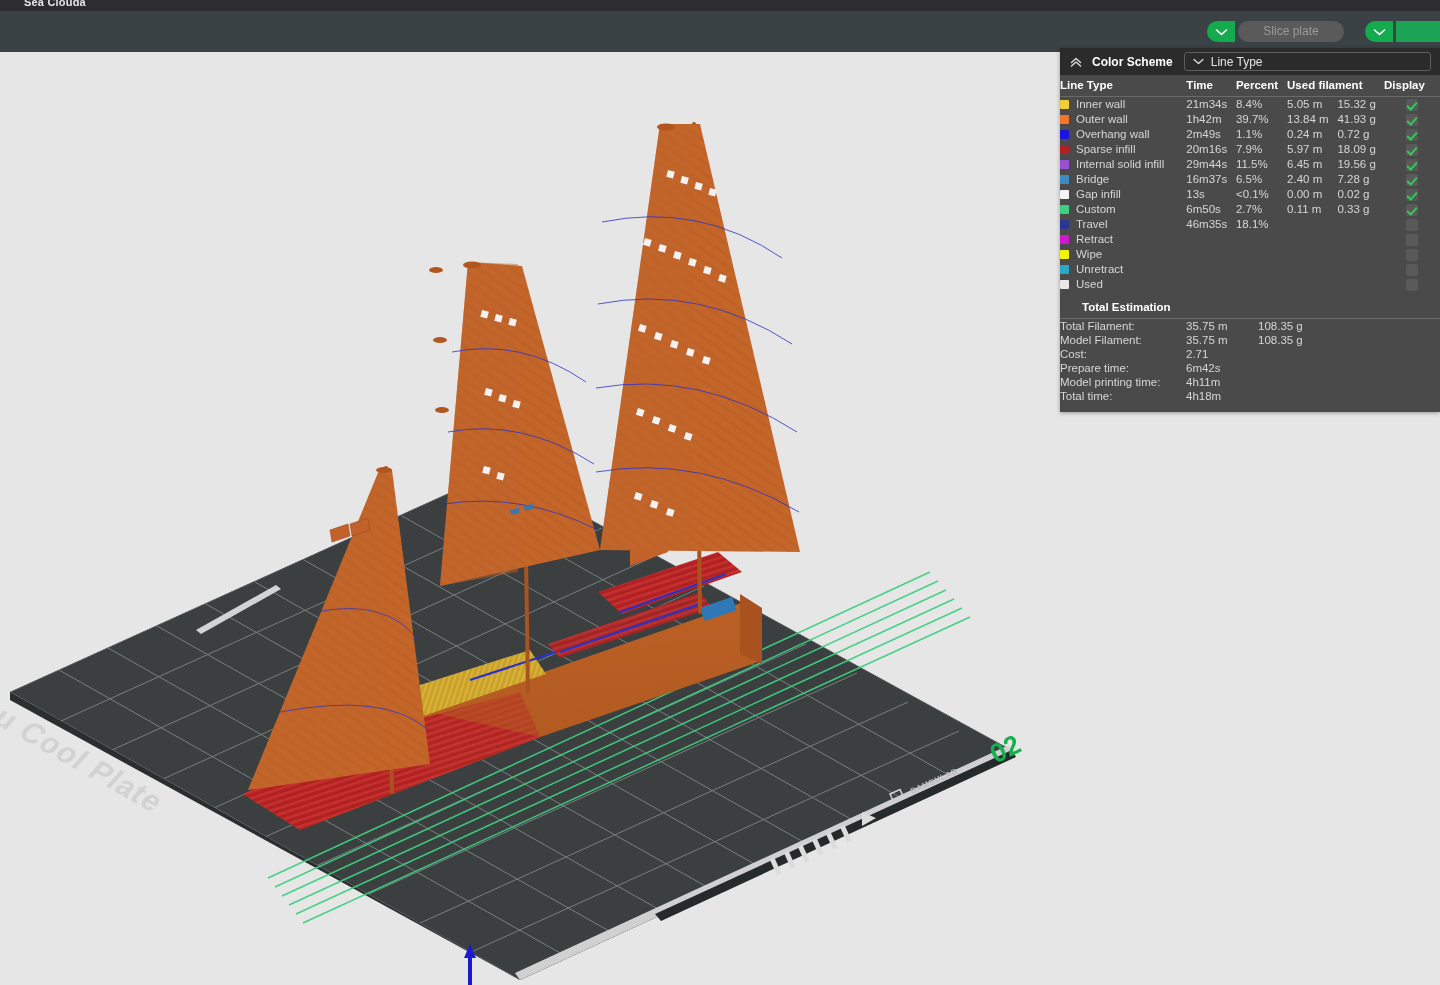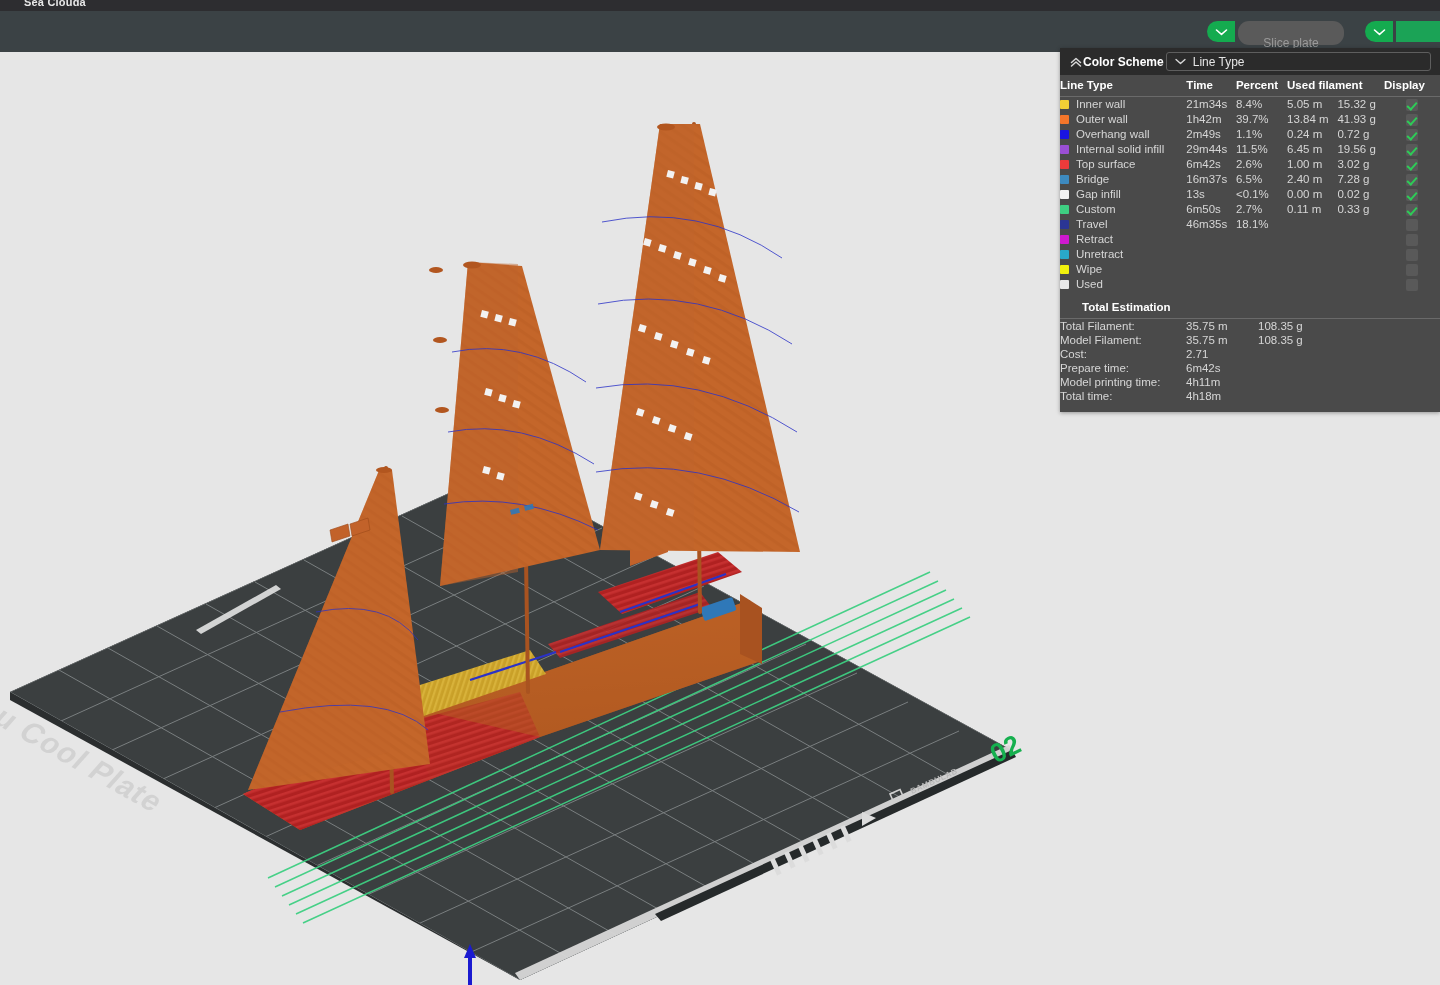--- a/index.html
+++ b/index.html
@@ -34,21 +34,21 @@
     display: flex; align-items: stretch; height: 21px;
   }
   .chev-btn {
     width: 28px; background: #14ab4f; border: none;
     border-radius: 11px 0 0 11px;
     display: flex; align-items: center; justify-content: center;
     cursor: pointer;
   }
   .chev-btn svg { display: block; }
   .slice-plate-btn {
-    min-width: 106px; padding: 12px 14px;
+    min-width: 106px; padding: 0 14px;
     background: #5a5a5a; color: #9a9a9a;
     border: none; border-radius: 11px;
     margin-left: 3px;
     font-family: "Liberation Sans", sans-serif;
     font-size: 12px; line-height: 21px; text-align: center;
     cursor: default; white-space: nowrap;
   }
   .export-group {
     position: absolute; right: 0; top: 10px;
     display: flex; align-items: stretch; height: 21px;
@@ -74,21 +74,21 @@
 
   
   .legend-panel {
     position: absolute; right: 0; top: 48px; width: 380px;
     background: #4a4a4a;
     color: #e2e2e2;
     font-size: 11.5px;
     box-shadow: 0 1px 4px rgba(0,0,0,.35);
   }
   .panel-header {
-    display: flex; align-items: center; 
+    display: flex; align-items: center; gap: 9px;
     height: 27px; padding: 0 9px;
     background: #2b2b2b;
   }
   .collapse-icon { width: 14px; height: 14px; display:block; cursor: pointer; }
   .panel-title {
     font-size: 12px; font-weight: bold; color: #ffffff;
     white-space: nowrap;
   }
   .scheme-select {
     flex: 1; height: 19px; margin-left: 2px;
@@ -449,33 +449,33 @@
           </tr>
           <tr>
             <td class="c-type"><span class="swatch" style="background: rgb(26, 20, 224);"></span><span>Overhang wall</span></td>
             <td class="c-time">2m49s</td>
             <td class="c-pct">1.1%</td>
             <td class="c-len">0.24 m</td>
             <td class="c-wt">0.72 g</td>
             <td class="c-disp"><span class="chk on"></span></td>
           </tr>
           <tr>
+            <td class="c-type"><span class="swatch" style="background: rgb(176, 33, 33);"></span><span>Sparse infill</span></td>
+            <td class="c-time">20m16s</td>
+            <td class="c-pct">7.9%</td>
+            <td class="c-len">5.97 m</td>
+            <td class="c-wt">18.09 g</td>
+            <td class="c-disp"><span class="chk on"></span></td>
+          </tr>
+          <tr>
             <td class="c-type"><span class="swatch" style="background: rgb(154, 79, 212);"></span><span>Internal solid infill</span></td>
             <td class="c-time">29m44s</td>
             <td class="c-pct">11.5%</td>
             <td class="c-len">6.45 m</td>
             <td class="c-wt">19.56 g</td>
-            <td class="c-disp"><span class="chk on"></span></td>
-          </tr>
-          <tr>
-            <td class="c-type"><span class="swatch" style="background: rgb(236, 59, 59);"></span><span>Top surface</span></td>
-            <td class="c-time">6m42s</td>
-            <td class="c-pct">2.6%</td>
-            <td class="c-len">1.00 m</td>
-            <td class="c-wt">3.02 g</td>
             <td class="c-disp"><span class="chk on"></span></td>
           </tr>
           <tr>
             <td class="c-type"><span class="swatch" style="background: rgb(61, 138, 192);"></span><span>Bridge</span></td>
             <td class="c-time">16m37s</td>
             <td class="c-pct">6.5%</td>
             <td class="c-len">2.40 m</td>
             <td class="c-wt">7.28 g</td>
             <td class="c-disp"><span class="chk on"></span></td>
           </tr>
@@ -505,36 +505,36 @@
           </tr>
           <tr>
             <td class="c-type"><span class="swatch" style="background: rgb(207, 25, 207);"></span><span>Retract</span></td>
             <td class="c-time"></td>
             <td class="c-pct"></td>
             <td class="c-len"></td>
             <td class="c-wt"></td>
             <td class="c-disp"><span class="chk"></span></td>
           </tr>
           <tr>
+            <td class="c-type"><span class="swatch" style="background: rgb(242, 242, 13);"></span><span>Wipe</span></td>
+            <td class="c-time"></td>
+            <td class="c-pct"></td>
+            <td class="c-len"></td>
+            <td class="c-wt"></td>
+            <td class="c-disp"><span class="chk"></span></td>
+          </tr>
+          <tr>
             <td class="c-type"><span class="swatch" style="background: rgb(41, 168, 201);"></span><span>Unretract</span></td>
             <td class="c-time"></td>
             <td class="c-pct"></td>
             <td class="c-len"></td>
             <td class="c-wt"></td>
             <td class="c-disp"><span class="chk"></span></td>
           </tr>
           <tr>
-            <td class="c-type"><span class="swatch" style="background: rgb(242, 242, 13);"></span><span>Wipe</span></td>
-            <td class="c-time"></td>
-            <td class="c-pct"></td>
-            <td class="c-len"></td>
-            <td class="c-wt"></td>
-            <td class="c-disp"><span class="chk"></span></td>
-          </tr>
-          <tr>
             <td class="c-type"><span class="swatch" style="background: rgb(232, 232, 232);"></span><span>Used</span></td>
             <td class="c-time"></td>
             <td class="c-pct"></td>
             <td class="c-len"></td>
             <td class="c-wt"></td>
             <td class="c-disp"><span class="chk"></span></td>
           </tr>
         </tbody>
     </table>
 

